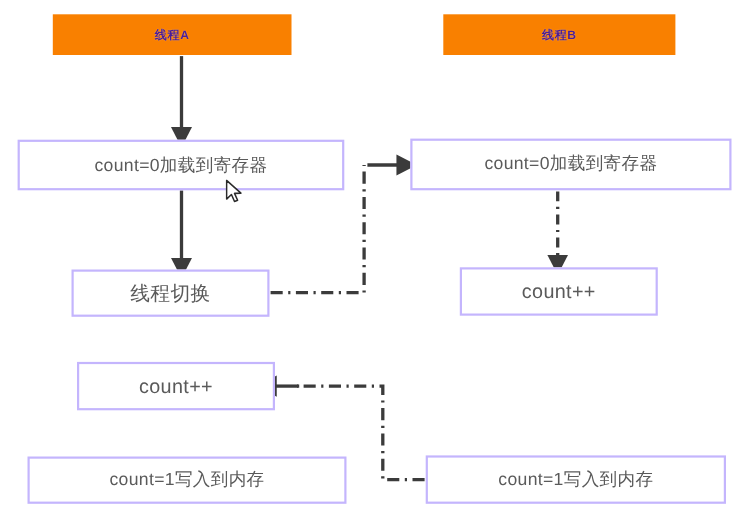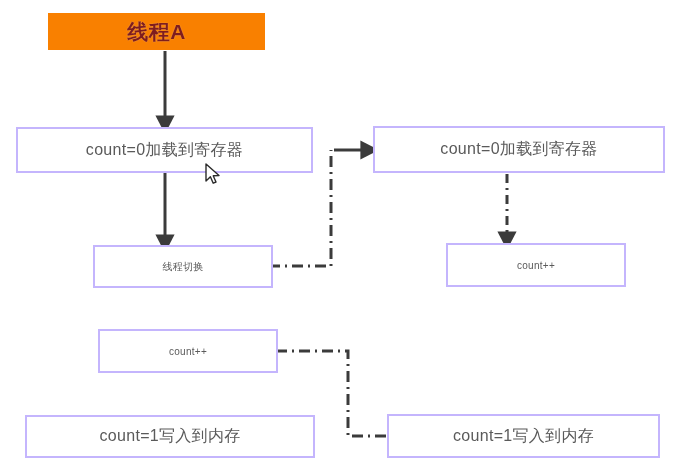--- a/index.html
+++ b/index.html
@@ -13,42 +13,42 @@
   #canvas {
     position: relative;
     width: 680px;
     height: 465px;
     background: #ffffff;
     overflow: hidden;
   }
   .hdr {
     position: absolute;
     background: #f98000;
-    color: #7f1d1d;
+    color: #4c1d95;
     font-weight: bold;
-    font-size: 21px;
+    font-size: 11px;
     display: flex;
     align-items: center;
     justify-content: center;
     letter-spacing: 0.5px;
     text-shadow: 0 0 1px rgba(255,255,255,0.45);
   }
   .node {
     position: absolute;
     background: #ffffff;
     border: 2px solid #c4b5fd;
     display: flex;
     align-items: center;
     justify-content: center;
     color: #5a5a5a;
     font-size: 16px;
     box-sizing: border-box;
     letter-spacing: 0.3px;
   }
-  .node.small { font-size: 10px; margin-left: 28px; }
+  .node.small { font-size: 18px; }
   svg.wires {
     position: absolute;
     left: 0;
     top: 0;
     width: 680px;
     height: 465px;
     pointer-events: none;
   }
   .cursor {
     position: absolute;
@@ -105,20 +105,23 @@
   </div>
 
   <div class="node small" style="left:70px; top:329px; width:180px; height:44px;">
     <span>count++</span>
   </div>
 
   <div class="node" style="left:25px; top:415px; width:290px; height:43px;">
     <span>count=1写入到内存</span>
   </div>
 
+  <div class="hdr" style="left:403px; top:13px; width:211px; height:37px;">
+    <span>线程B</span>
+  </div>
 
   <div class="node" style="left:373px; top:126px; width:292px; height:47px;">
     <span>count=0加载到寄存器</span>
   </div>
 
   <div class="node small" style="left:418px; top:243px; width:180px; height:44px;">
     <span>count++</span>
   </div>
 
   <div class="node" style="left:387px; top:414px; width:273px; height:44px;">

